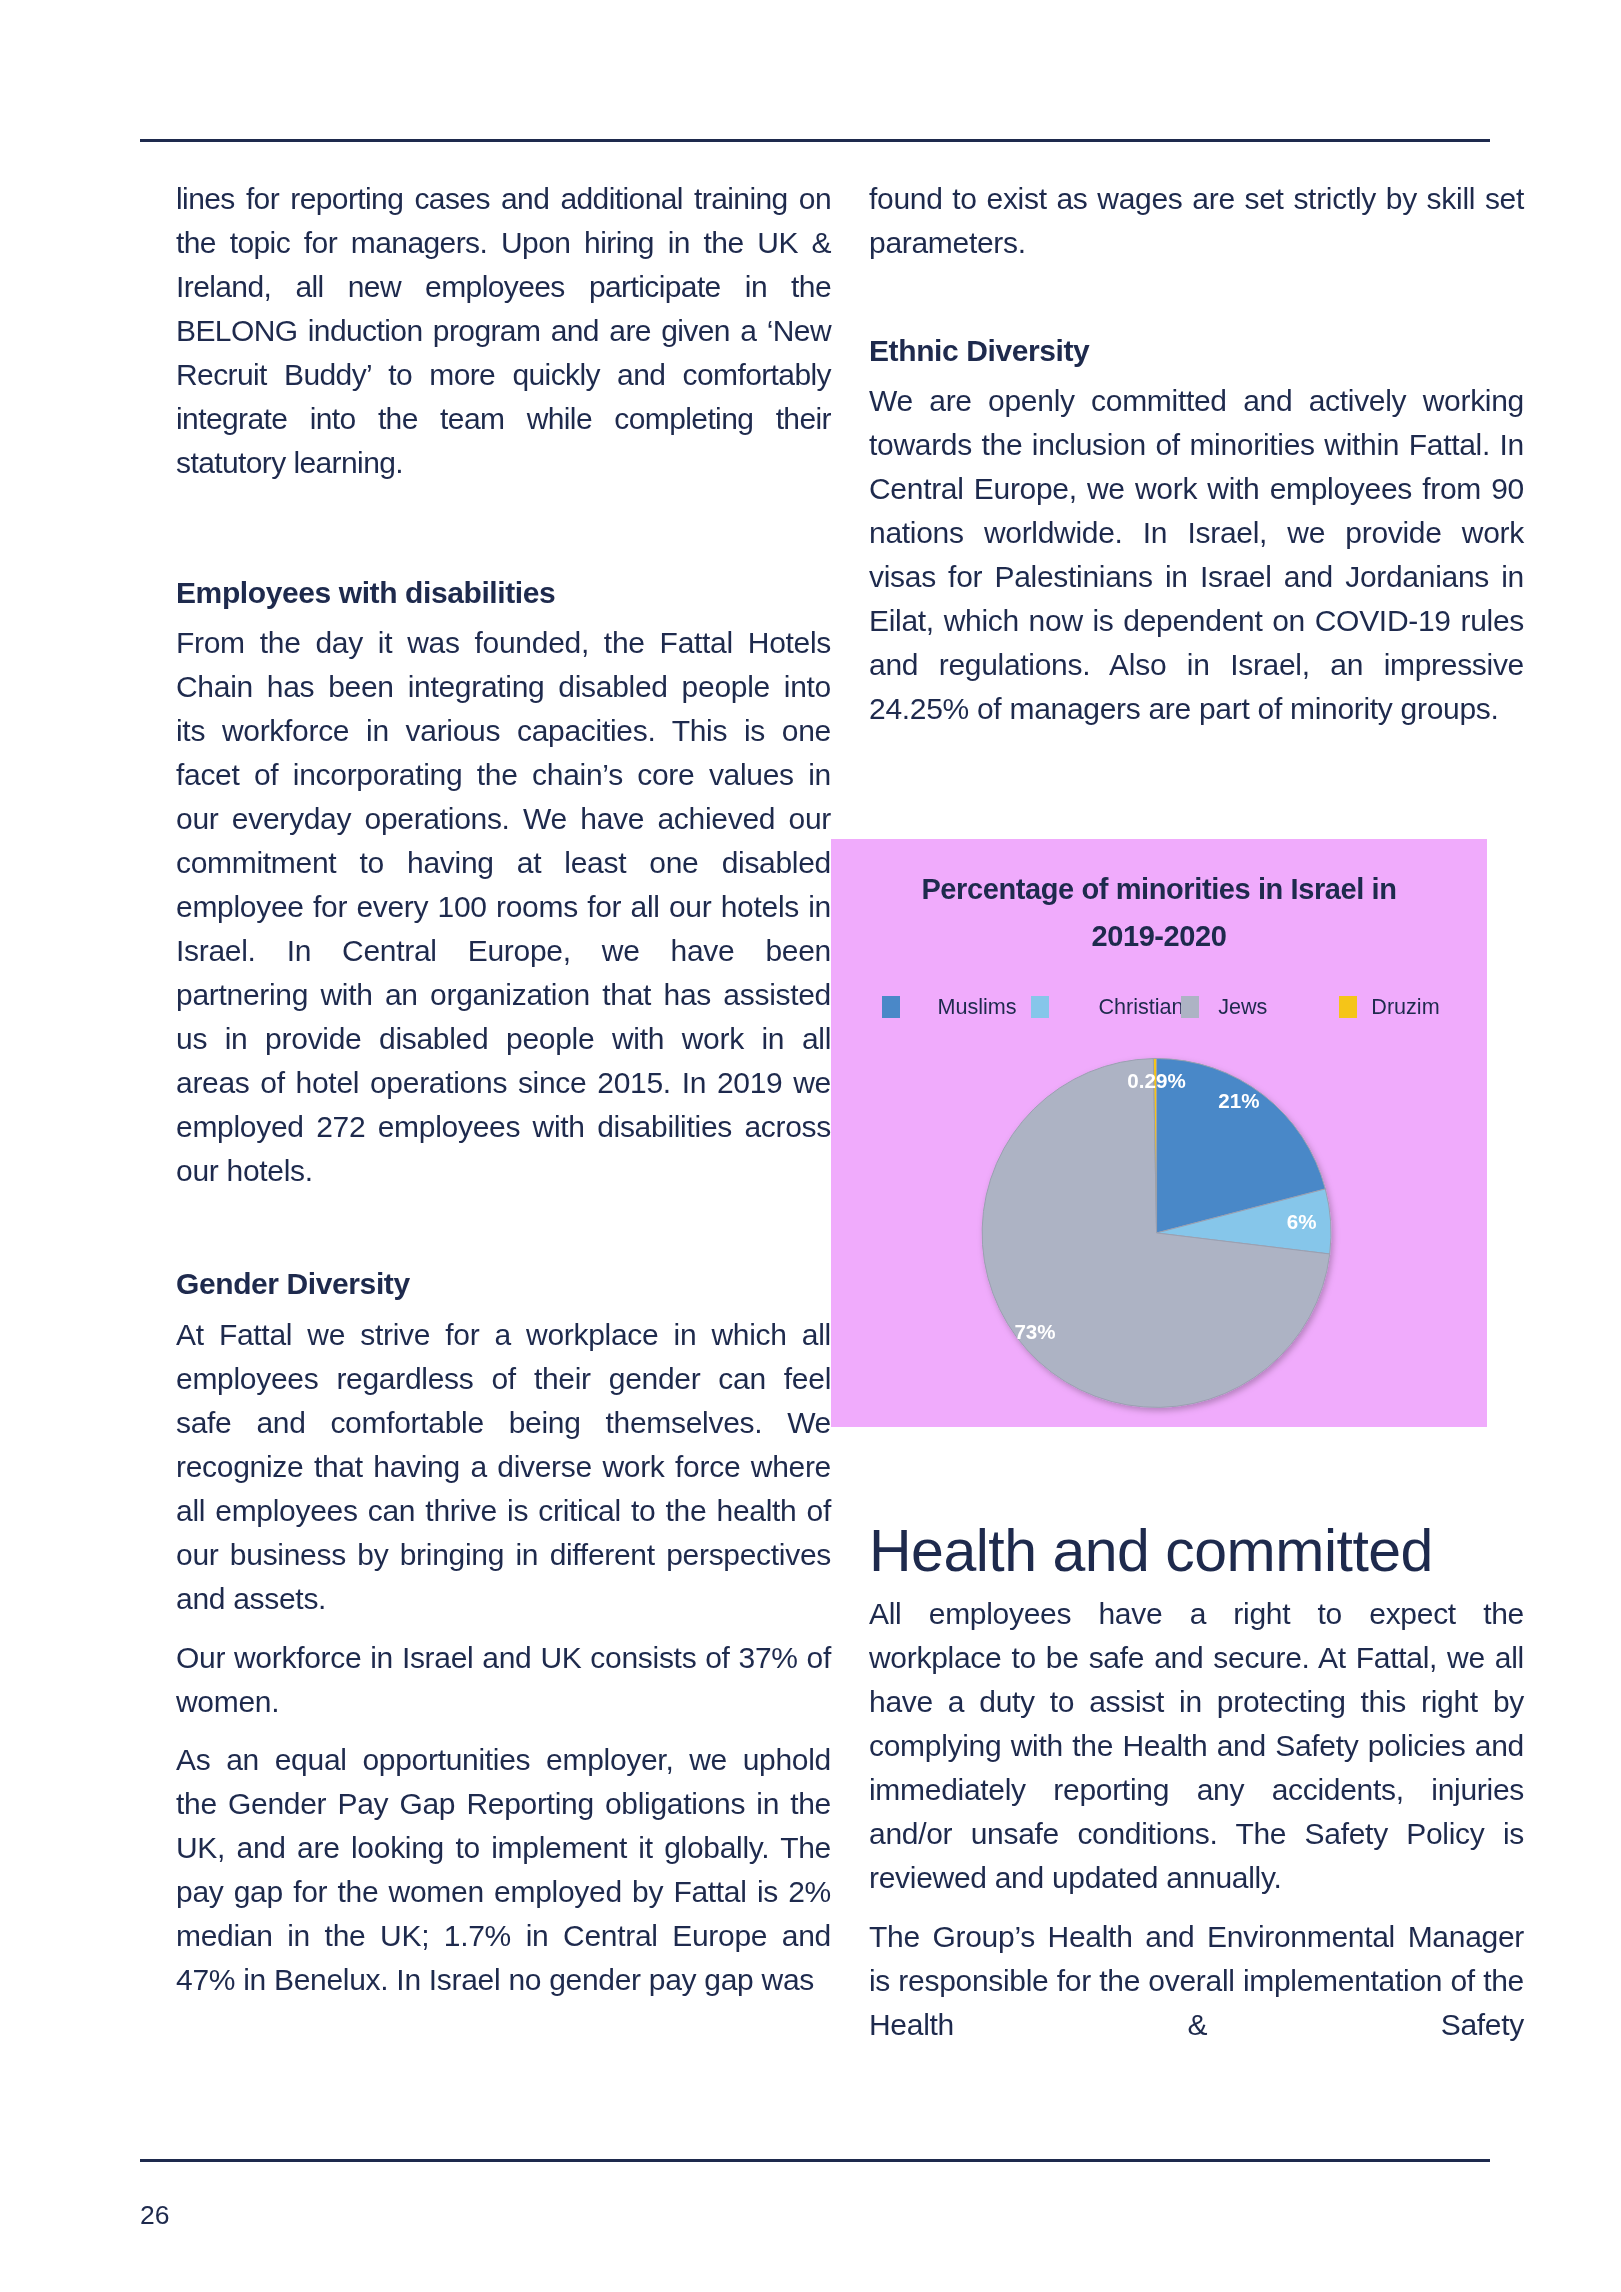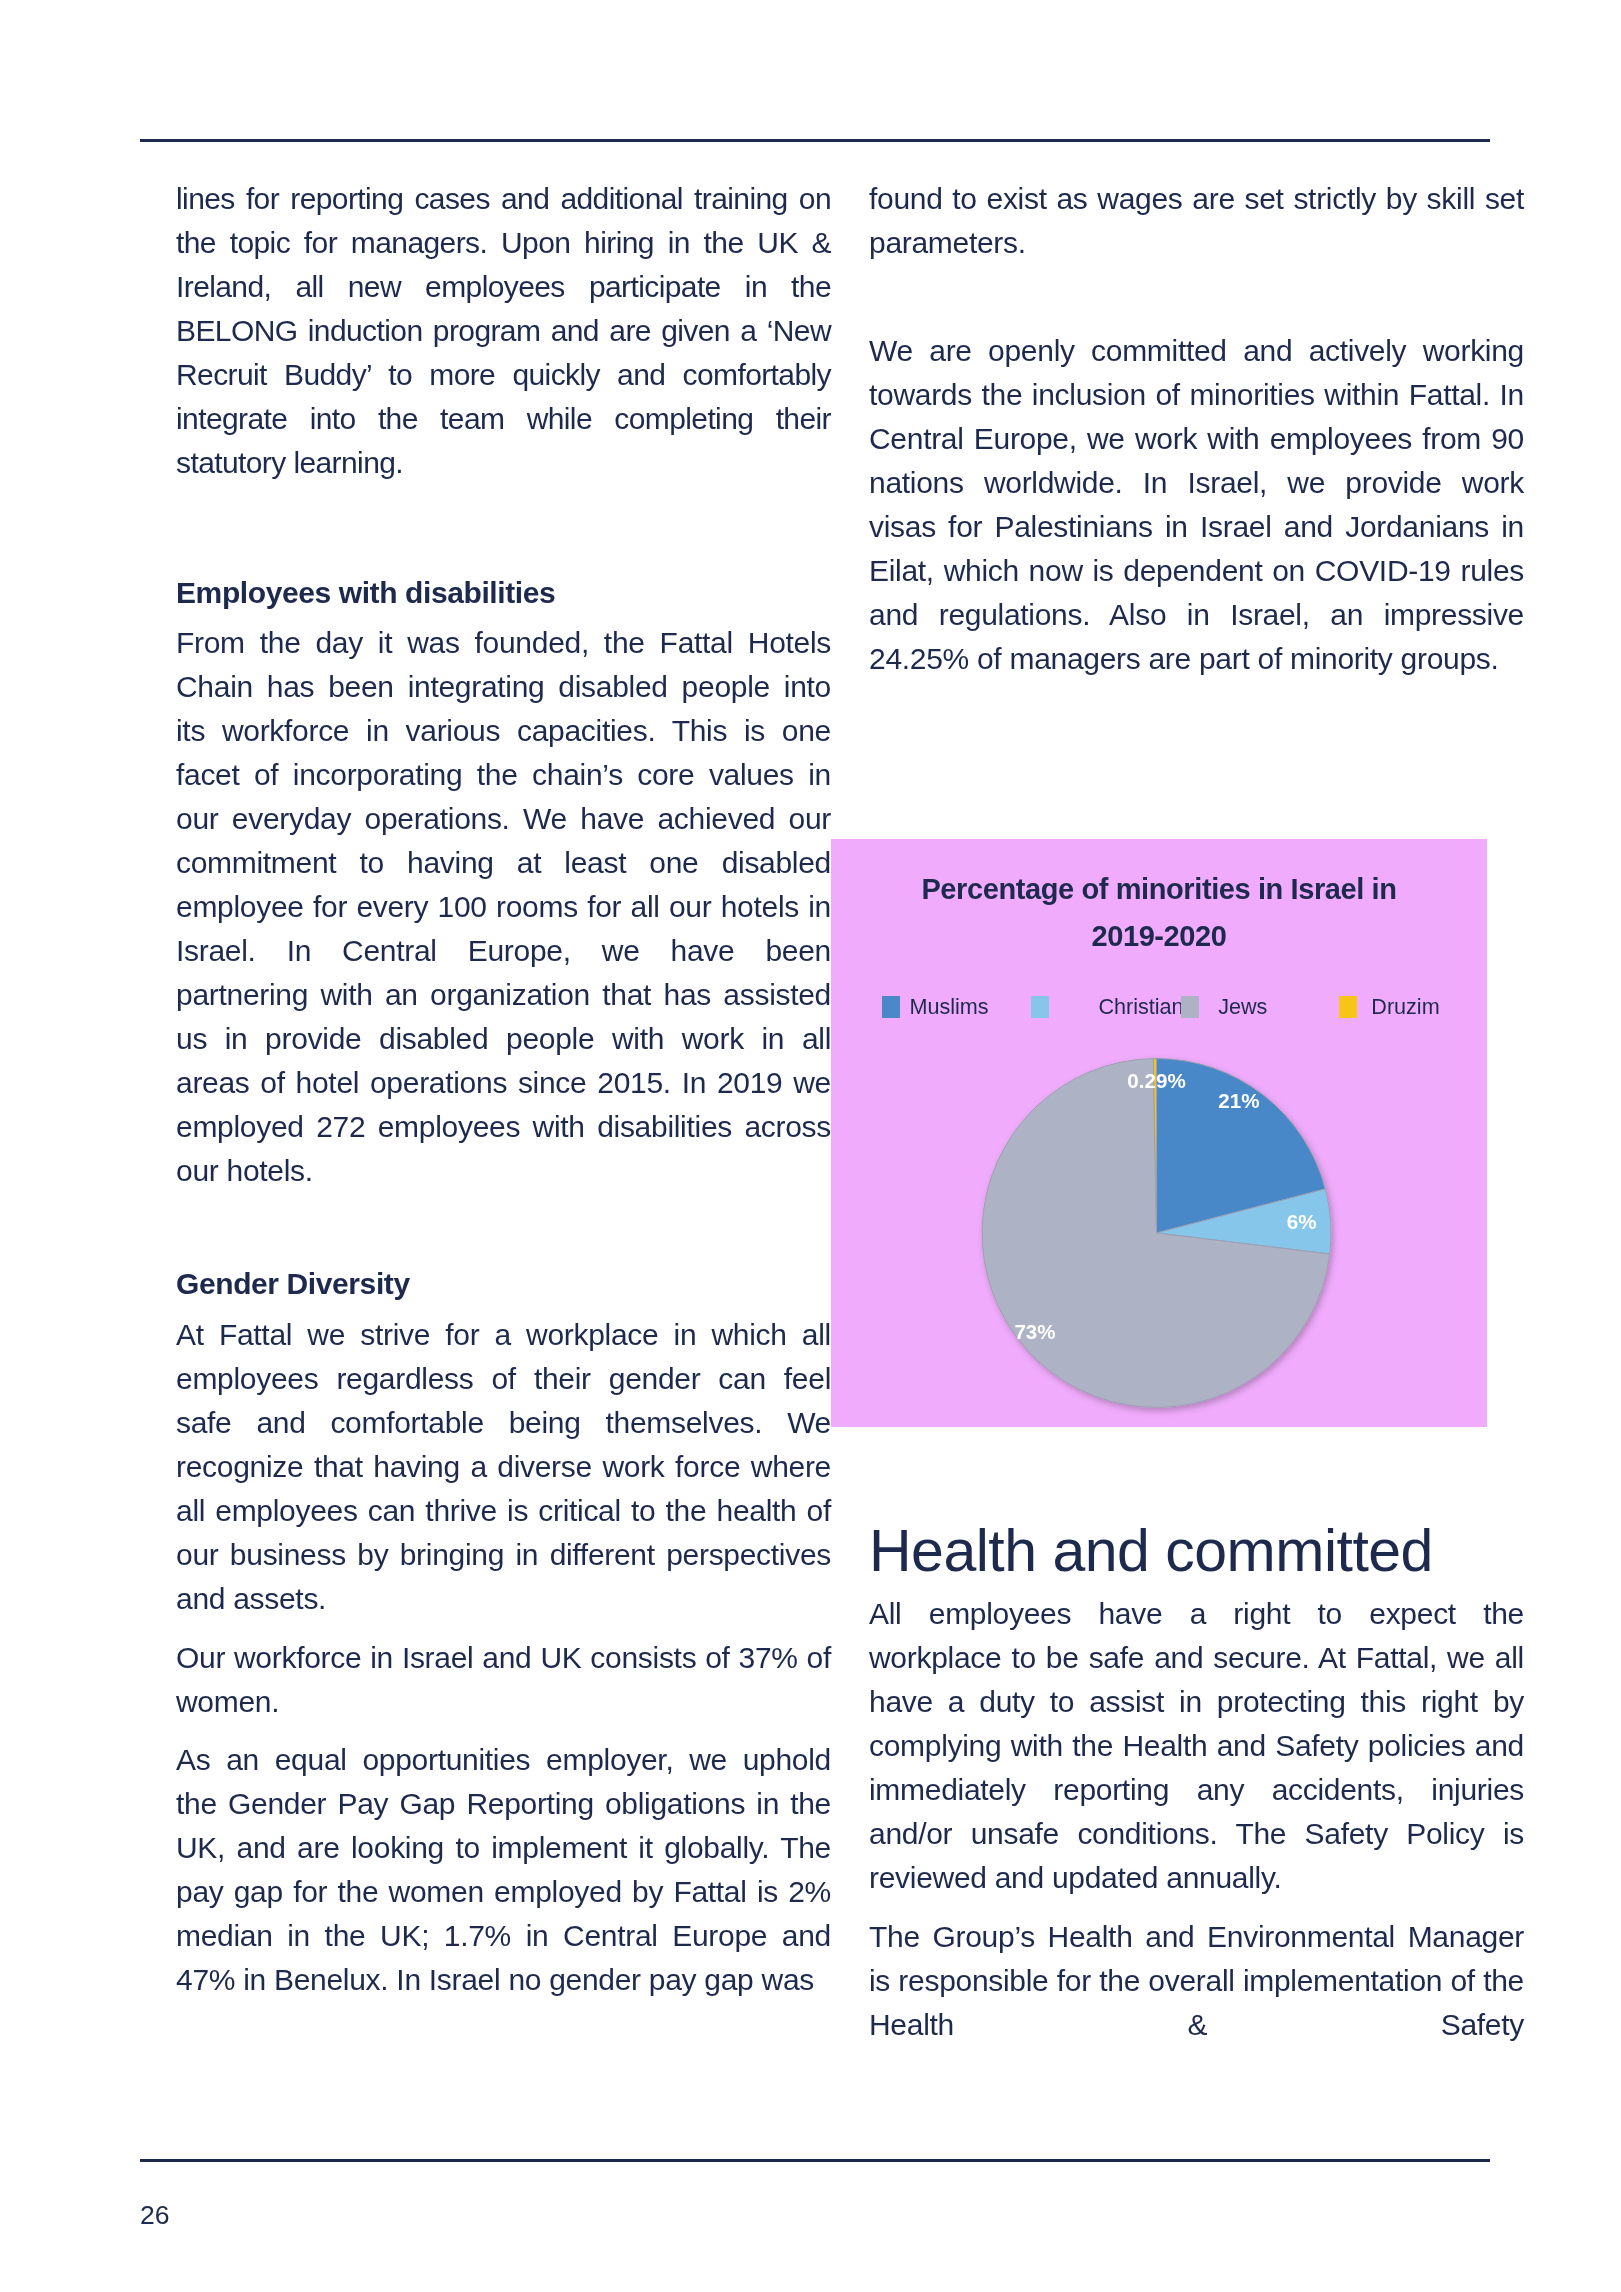--- a/index.html
+++ b/index.html
@@ -30,30 +30,31 @@
   <div class="gap" style="height:54px;"></div>
   <h3>Gender Diversity</h3>
   <p>At Fattal we strive for a workplace in which all employees regardless of their gender can feel safe and comfortable being themselves. We recognize that having a diverse work force where all employees can thrive is critical to the health of our business by bringing in different perspectives and assets.</p>
   <p>Our workforce in Israel and UK consists of 37% of women.</p>
   <p>As an equal opportunities employer, we uphold the Gender Pay Gap Reporting obligations in the UK, and are looking to implement it globally. The pay gap for the women employed by Fattal is 2% median in the UK; 1.7% in Central Europe and 47% in Benelux. In Israel no gender pay gap was</p>
 </div>
 
 <div class="col" style="left:833px;top:177px;">
   <p>found to exist as wages are set strictly by skill set parameters.</p>
   <div class="gap" style="height:49px;"></div>
+  <h3>Ethnic Diversity</h3>
   <p>We are openly committed and actively working towards the inclusion of minorities within Fattal. In Central Europe, we work with employees from 90 nations worldwide. In Israel, we provide work visas for Palestinians in Israel and Jordanians in Eilat, which now is dependent on COVID-19 rules and regulations. Also in Israel, an impressive 24.25% of managers are part of minority groups.</p>
 </div>
 
 <div class="chart">
   <div class="chart-title">
     <div>Percentage of minorities in Israel in</div>
     <div>2019-2020</div>
   </div>
   <div style="position:absolute;left:0;top:155px;width:656px;height:29px;">
-    <div class="lg" style="left:51px;">
+    <div class="lg" style="left:51px;gap:28px;">
       <span class="sw" style="background:#4a88c8;"></span>
       <span>Muslims</span>
     </div>
     <div class="lg" style="left:200px;gap:40px;">
       <span class="sw" style="background:#86c6ea;"></span>
       <span>Christians</span>
     </div>
     <div class="lg" style="left:350px;">
       <span class="sw" style="background:#adb3c4;margin-right:19.6px;"></span>
       <span>Jews</span>

